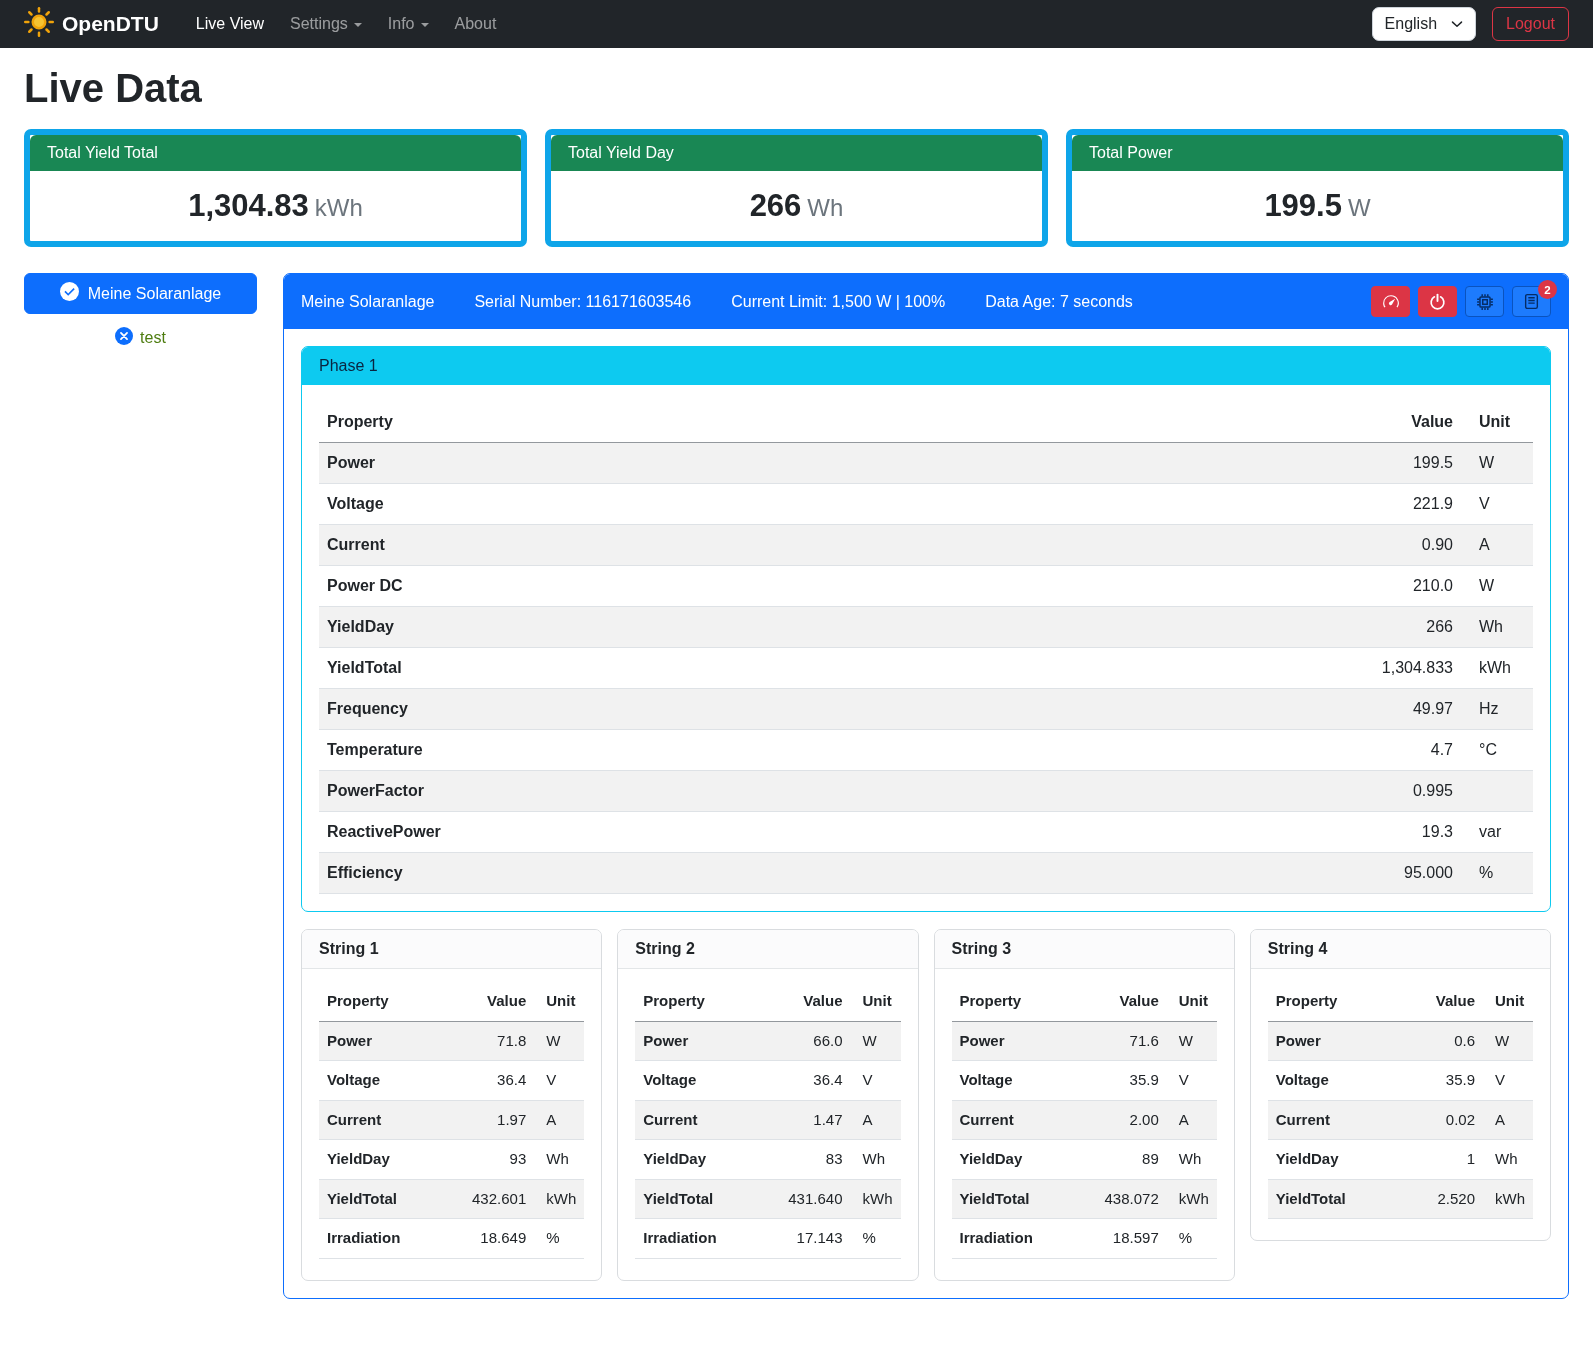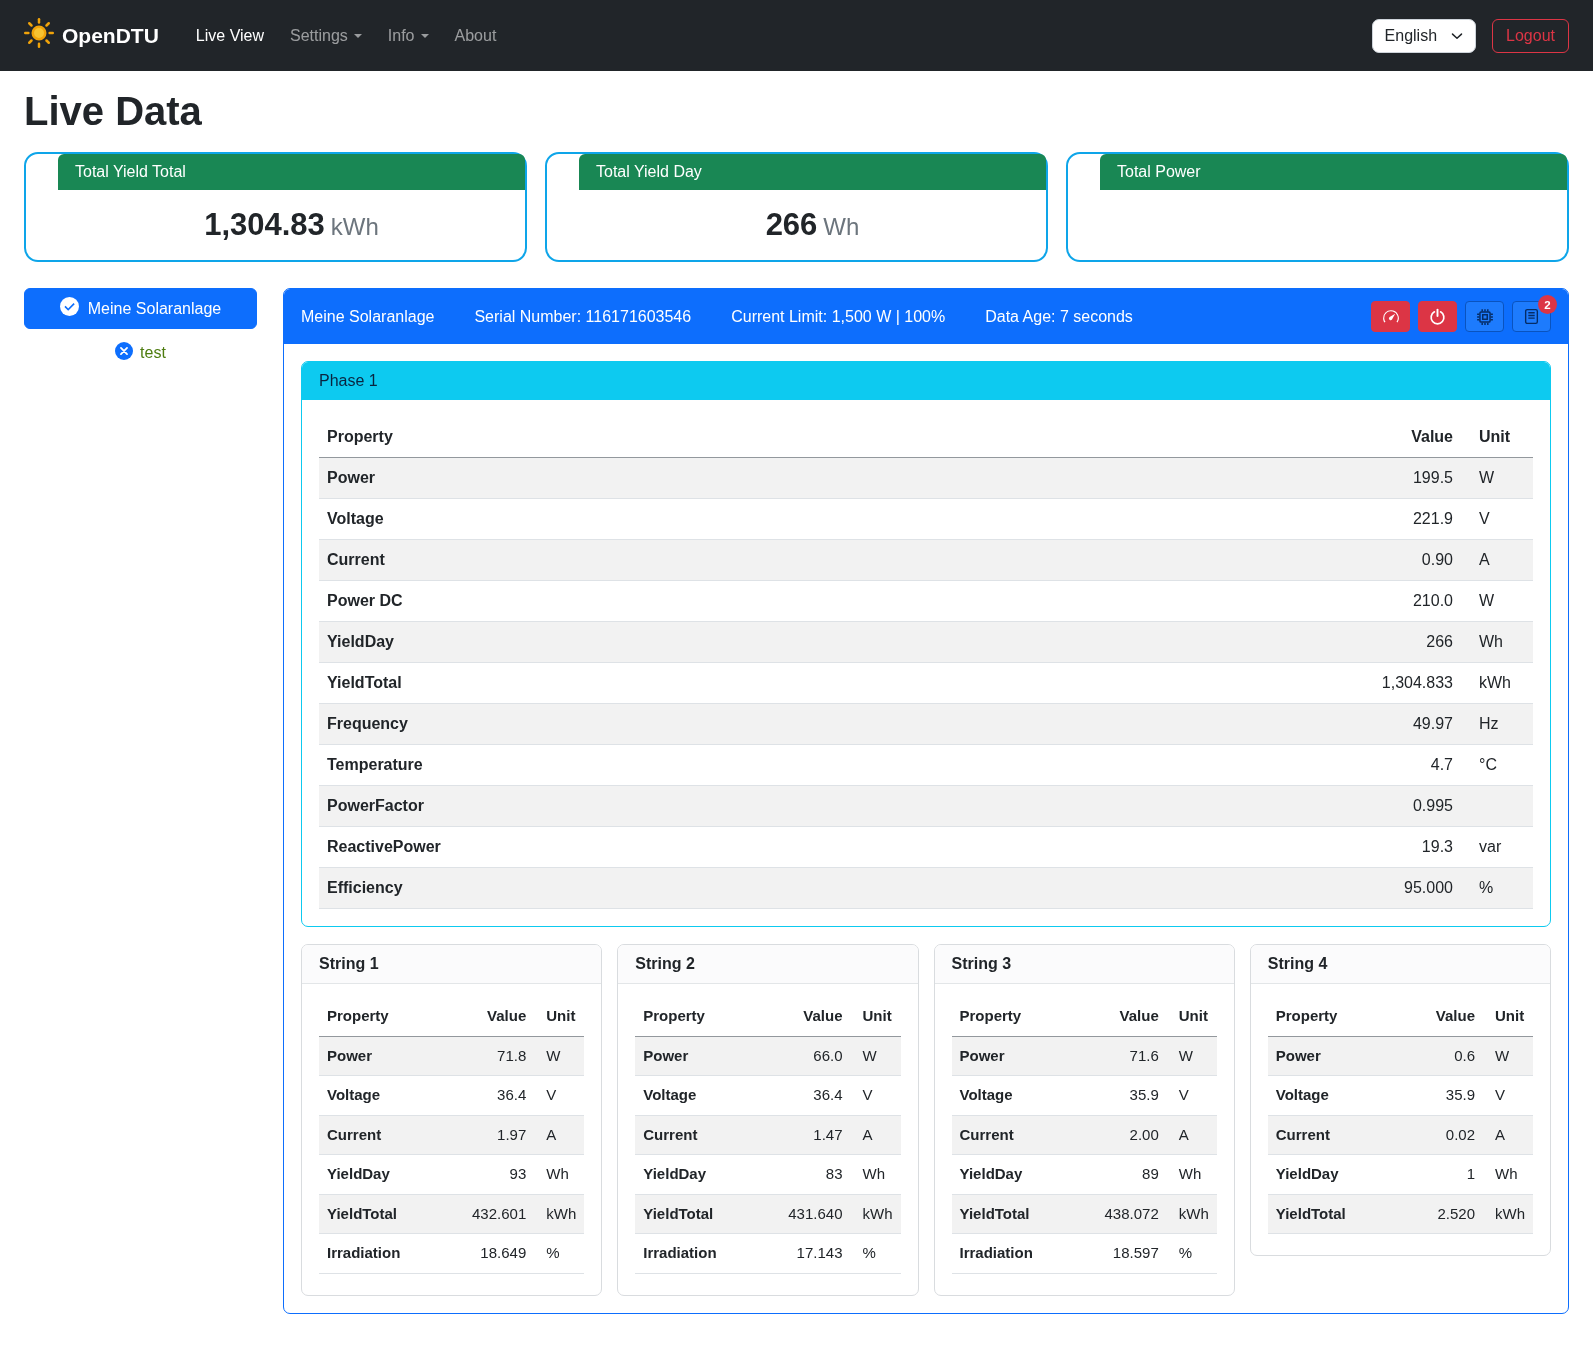--- a/index.html
+++ b/index.html
@@ -2,21 +2,21 @@
 <html><head>
 <meta charset="utf-8">
 <title>OpenDTU</title>
 <style>
   * { box-sizing: border-box; }
   html,body { margin:0; padding:0; background:#fff; color:#212529;
     font-family:"Liberation Sans","DejaVu Sans",sans-serif; font-size:16px; }
 
   
   .navbar { display:flex; align-items:center; background:#212529; color:#fff;
-    height:71px; padding:0 24px; }
+    height:48px; padding:0 24px; }
   .brand { display:flex; align-items:center; gap:8px; font-size:21px; font-weight:600;
     color:#fff; margin-right:20px; cursor:pointer; }
   .nav-links { display:flex; align-items:flex-end; list-style:none; margin:4px; padding:0; }
   .nav-link { padding:8px 13px; color:rgba(255,255,255,.55); cursor:pointer; }
   .nav-link.active { color:#fff; }
   .caret { display:inline-block; margin-left:6px; vertical-align:middle;
     border-left:4px solid transparent; border-right:4px solid transparent;
     border-top:4px solid currentColor; }
   .nav-right { margin-left:auto; display:flex; align-items:center; gap:16px; }
   .lang-select { background:#fff; color:#212529; border:1px solid #ced4da; border-radius:7px;
@@ -24,21 +24,21 @@
   .logout-btn { background:transparent; border:1px solid #dc3545; color:#dc3545;
     border-radius:6px; padding:7px 13px; font-size:16px; cursor:pointer;
     font-family:inherit; }
 
   
   .content { padding:0 24px 28px; }
   h1.page-title { font-size:40px; font-weight:600; margin:18px 0 18px; }
 
   
   .summary-grid { display:grid; grid-template-columns:repeat(3,1fr); gap:18px; }
-  .card { border:2px solid #0ea5e9; border-radius:14px; background:#fff;padding-left:32px; }
+  .card { border:6px solid #0ea5e9; border-radius:7px; background:#fff; }
   .summary-card .card-header { background:#198754; color:#fff; padding:9px 17px;
     border-radius:6px 6px 0 0; font-size:16px; }
   .summary-card .card-body { padding:17px; text-align:center; }
   .summary-value { font-size:31px; font-weight:700; }
   .summary-unit { font-size:24px; color:#6c757d; font-weight:400; margin-left:6px; }
 
   
   .main-row { display:flex; gap:26px; margin-top:26px; align-items:flex-start; }
   .inverter-nav { flex:0 0 233px; }
   .inverter-select-btn { width:100%; background:#0d6efd; border:1px solid #0d6efd; color:#fff;
@@ -143,20 +143,23 @@
       </div>
     </div>
     <div class="card summary-card">
       <div class="card-header">Total Yield Day</div>
       <div class="card-body">
         <span class="summary-value">266</span><span class="summary-unit">Wh</span>
       </div>
     </div>
     <div class="card summary-card">
       <div class="card-header">Total Power</div>
+      <div class="card-body">
+        <span class="summary-value">199.5</span><span class="summary-unit">W</span>
+      </div>
     </div>
   </div>
 
   <div class="main-row">
 
     <div class="inverter-nav">
       <button class="inverter-select-btn">
         <span>
           <svg viewBox="0 0 16 16" width="19" height="19">
               <circle cx="8" cy="8" r="8" fill="#fff"></circle>

